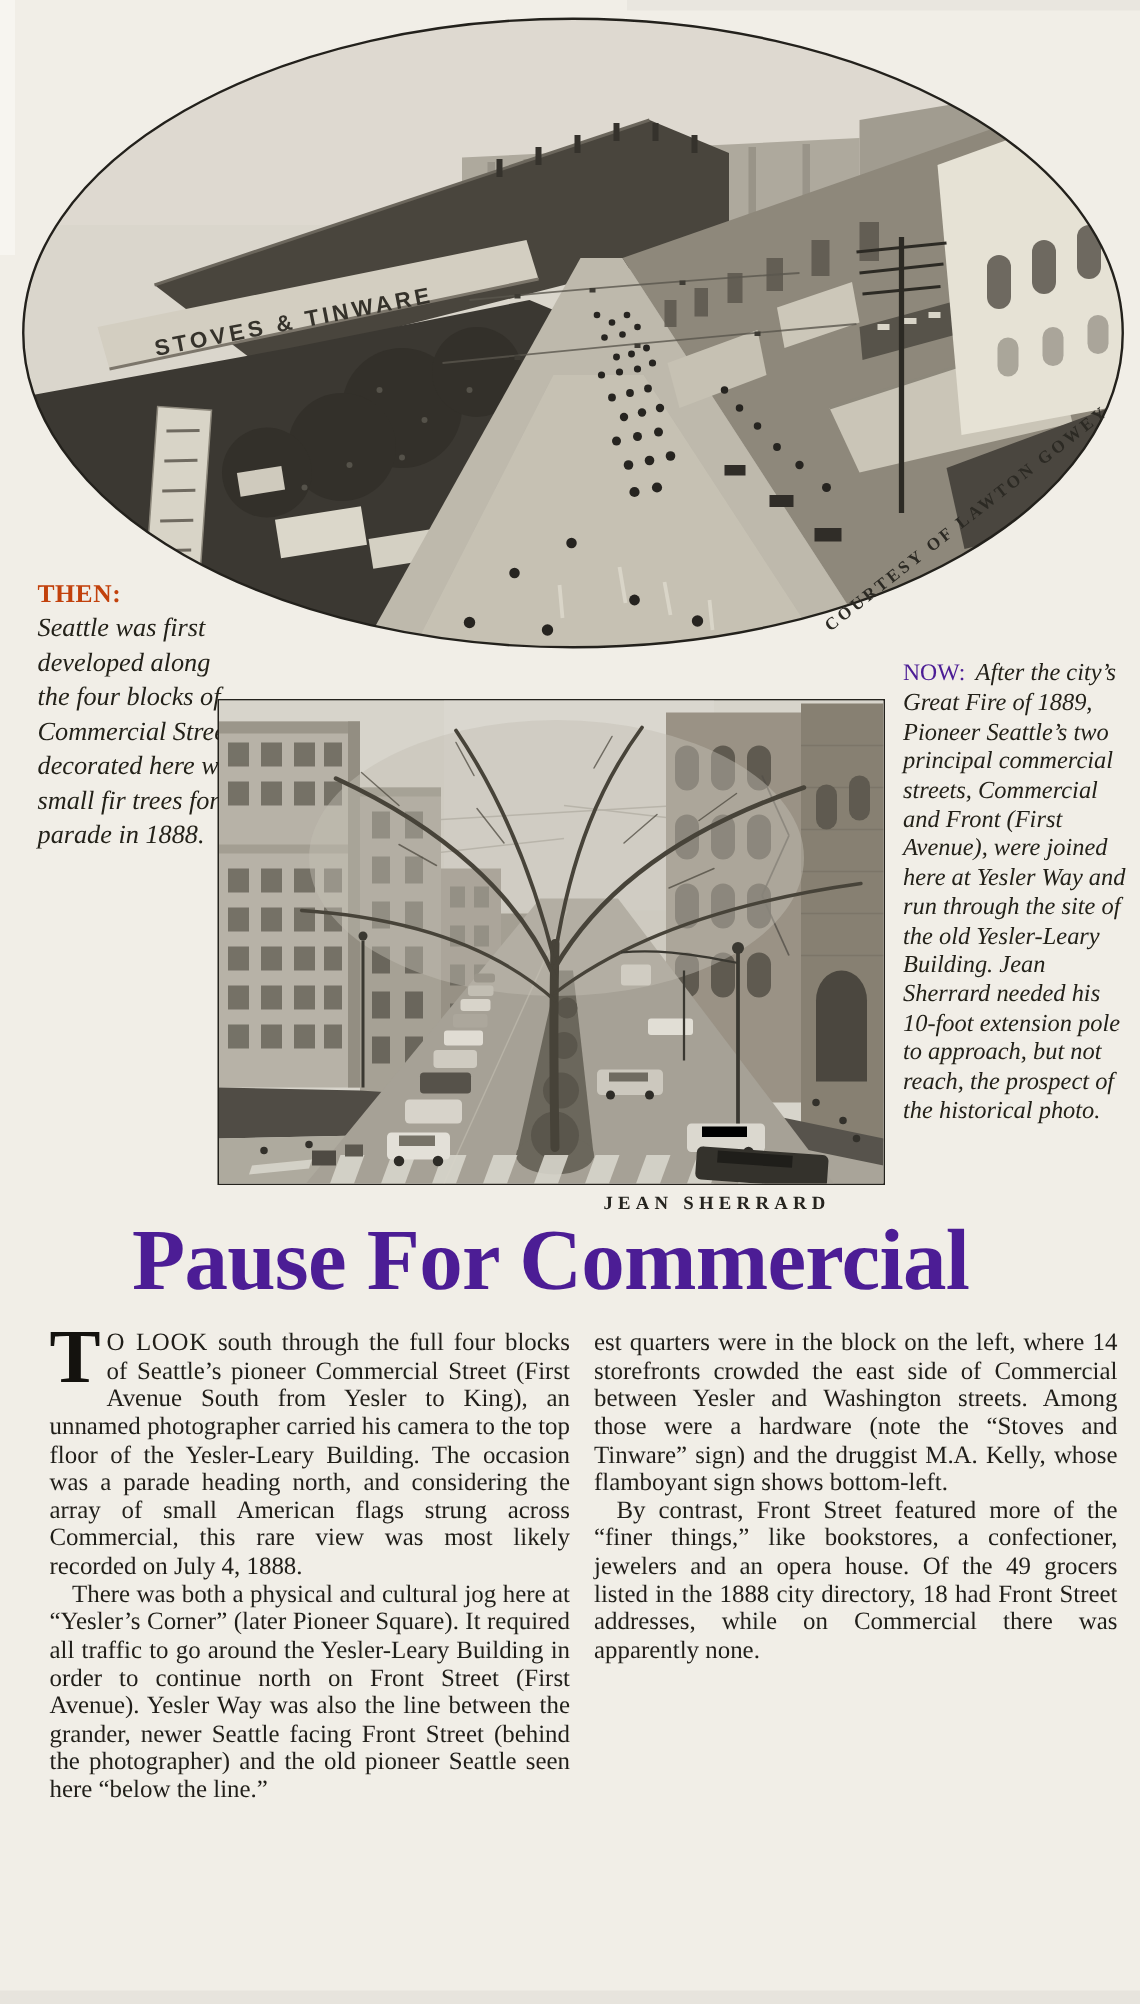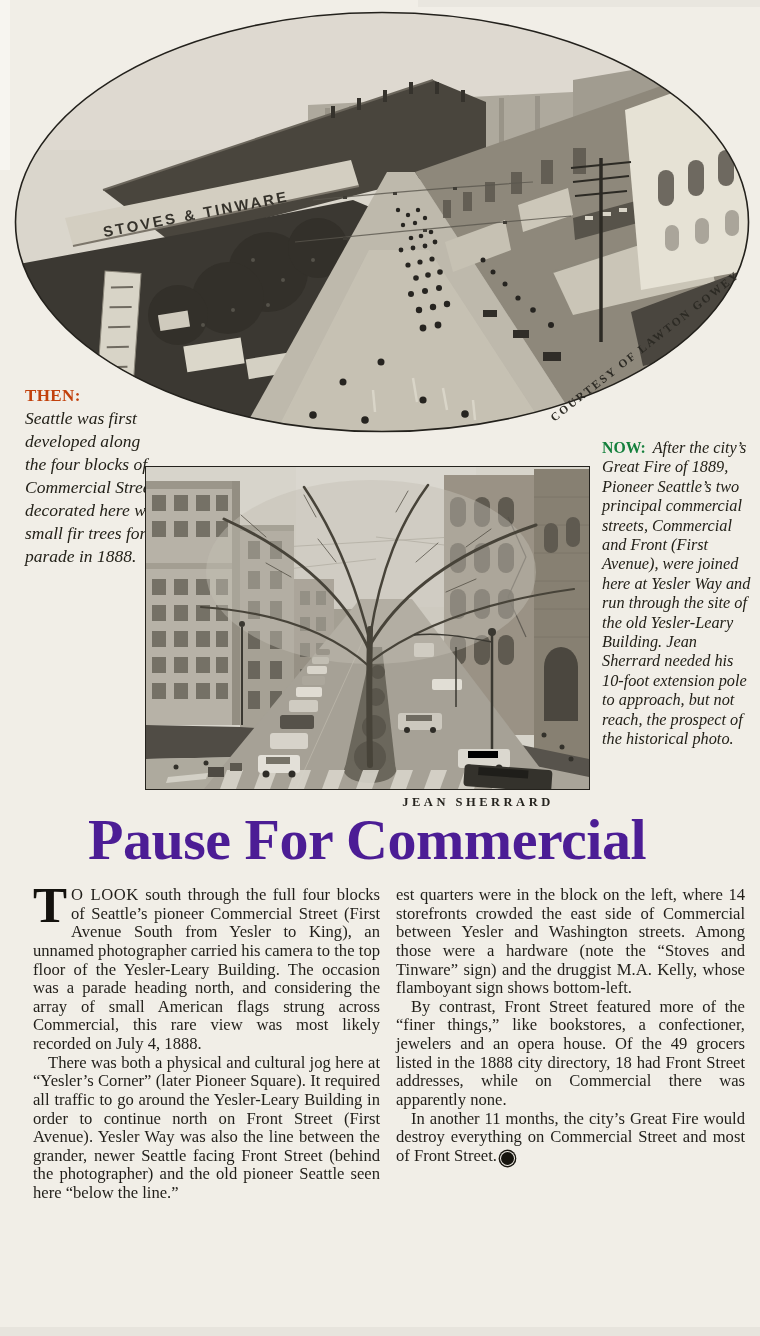--- a/index.html
+++ b/index.html
@@ -23,22 +23,22 @@
     border:1.5px solid #24221d;}
   .now-photo svg{display:block;width:100%;height:100%;}
 
   
   .then-caption{position:absolute;left:25px;top:384px;width:140px;
     font-size:17.5px;line-height:23px;font-style:italic;color:#232119;}
   .then-caption .cap-label{display:block;font-style:normal;font-weight:bold;
     font-size:17px;letter-spacing:.4px;color:#c2410c;}
   .now-caption{position:absolute;left:602px;top:438px;width:155px;
     font-size:16.3px;line-height:19.4px;font-style:italic;color:#232119;}
-  .now-caption .cap-label{font-style:normal;font-weight:bold;font-size:15.8px;
-    margin-right:3px;color:#15803d;}
+  .now-caption .cap-label{font-style:normal;font-weight:normal;font-size:15.8px;
+    margin-right:3px;color:#4c1d95;}
 
   
   .courtesy{position:absolute;left:548px;top:414px;white-space:nowrap;
     transform:rotate(-38deg);transform-origin:0 0;
     font-weight:bold;font-size:11.5px;letter-spacing:2.2px;color:#2c2a24;}
   .sherrard{position:absolute;left:368px;top:795px;width:220px;text-align:center;
     font-weight:bold;font-size:12.5px;letter-spacing:3.5px;color:#26241f;}
 
   
   .headline{position:absolute;left:88px;top:806px;margin:0;
@@ -476,18 +476,15 @@
   <div class="body-col col-left">
     <p>
       <span class="dropcap">T</span><span class="lead">O LOOK</span><span> south through the full four blocks of Seattle’s pioneer Commercial Street (First Avenue South from Yesler to King), an unnamed photographer carried his camera to the top floor of the Yesler-Leary Building. The occasion was a parade heading north, and considering the array of small American flags strung across Commercial, this rare view was most likely recorded on July 4, 1888.</span>
     </p>
     <p class="indent">There was both a physical and cultural jog here at “Yesler’s Corner” (later Pioneer Square). It required all traffic to go around the Yesler-Leary Building in order to continue north on Front Street (First Avenue). Yesler Way was also the line between the grander, newer Seattle facing Front Street (behind the photographer) and the old pioneer Seattle seen here “below the line.”</p>
   </div>
 
   <div class="body-col col-right">
     <p>est quarters were in the block on the left, where 14 storefronts crowded the east side of Commercial between Yesler and Washington streets. Among those were a hardware (note the “Stoves and Tinware” sign) and the druggist M.A. Kelly, whose flamboyant sign shows bottom-left.</p>
     <p class="indent">By contrast, Front Street featured more of the “finer things,” like bookstores, a confectioner, jewelers and an opera house. Of the 49 grocers listed in the 1888 city directory, 18 had Front Street addresses, while on Commercial there was apparently none.</p>
-    <p class="indent">
-      <span>In another 11 months, the city’s Great Fire would destroy everything on Commercial Street and most of Front Street.</span><span class="endmark">p</span>
-    </p>
   </div>
 
 </div>
 
 </body></html>

